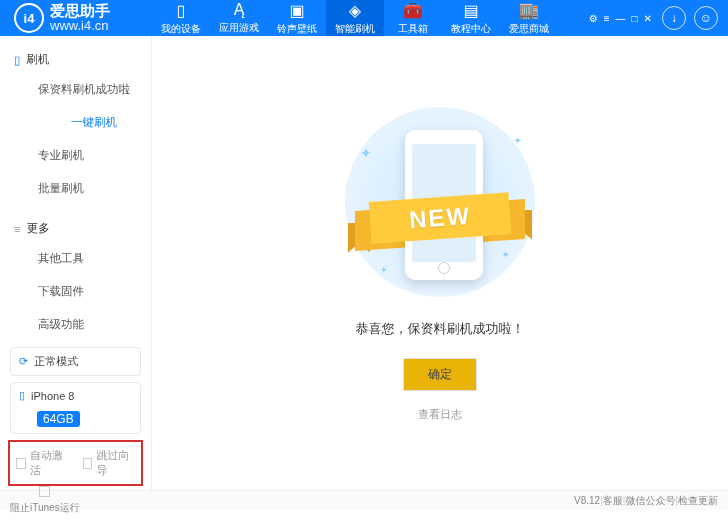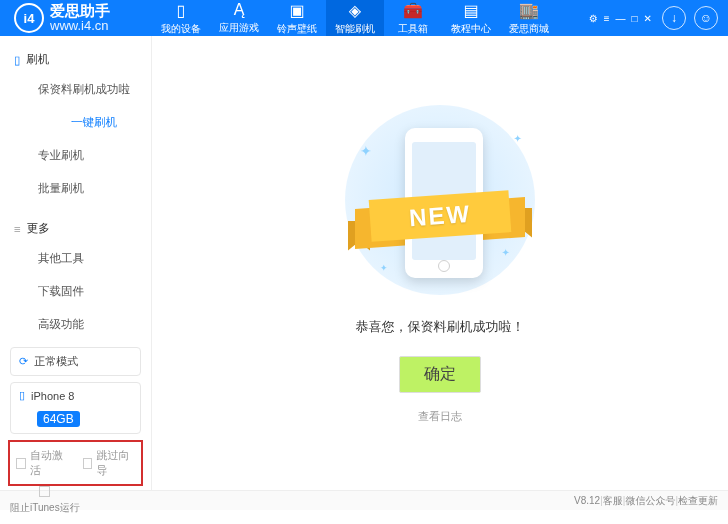--- a/index.html
+++ b/index.html
@@ -39,21 +39,21 @@
     .circle-bg { width: 190px; height: 190px; border-radius: 50%; background: radial-gradient(circle,#cfeaff 0%,#e6f4ff 70%,#f3faff 100%); position: absolute; left: 5px; top: 2px; }
     .sparkle { position: absolute; color: #8fd2ff; font-size: 14px; }
     .phone { position: absolute; left: 65px; top: 25px; width: 78px; height: 150px; background: #fff; border-radius: 10px; box-shadow: 0 4px 12px rgba(0,0,0,0.15); }
     .phone::before { content:""; position:absolute; left:7px; right:7px; top:14px; bottom:18px; background:#e1effb; border-radius:3px; }
     .phone::after { content:""; position:absolute; left:50%; bottom:6px; width:10px; height:10px; border:1px solid #d0d0d0; border-radius:50%; transform:translateX(-50%); }
     .ribbon-back { position:absolute; left:15px; top:100px; width:170px; height:40px; background:#f6b62e; transform:skewY(-4deg); }
     .ribbon-tail-l { position:absolute; left:8px; top:118px; width:22px; height:30px; background:#e0a020; clip-path:polygon(0 0,100% 0,100% 100%,50% 70%,0 100%); }
     .ribbon-tail-r { position:absolute; right:8px; top:105px; width:22px; height:30px; background:#e0a020; clip-path:polygon(0 0,100% 0,100% 100%,50% 70%,0 100%); }
     .ribbon-front { position:absolute; left:30px; top:92px; width:140px; height:42px; background:#ffcb3d; display:flex; align-items:center; justify-content:center; font-weight:900; font-size:24px; color:#fff; letter-spacing:2px; transform:rotate(-4deg); text-shadow:0 1px 2px rgba(0,0,0,0.15); }
     .success-text { font-size: 13px; color: #333; margin-bottom: 20px; }
-    .ok-btn { border: 1px solid #ddd; background: #bef264; padding: 7px 24px; font-size: 16px; color: #444; cursor: pointer; border-radius: 2px; margin-bottom: 16px; }
+    .ok-btn { border: 1px solid #ddd; background: #eab308; padding: 7px 24px; font-size: 12px; color: #444; cursor: pointer; border-radius: 2px; margin-bottom: 16px; }
     .log-link { font-size: 11px; color: #999; cursor: pointer; }
     
     .footer { height: 20px; border-top: 1px solid #eee; background: #fafafa; display: flex; align-items: center; font-size: 10px; color: #888; padding: 0 10px; }
     .footer .chk { color: #888; flex-direction: column; }
     .footer-right { margin-left: auto; display: flex; align-items: center; }
     .footer-right span.sep { color: #ccc; }
     .footer-right span.link { cursor: pointer; }
   </style>
 </head>
 <body>

